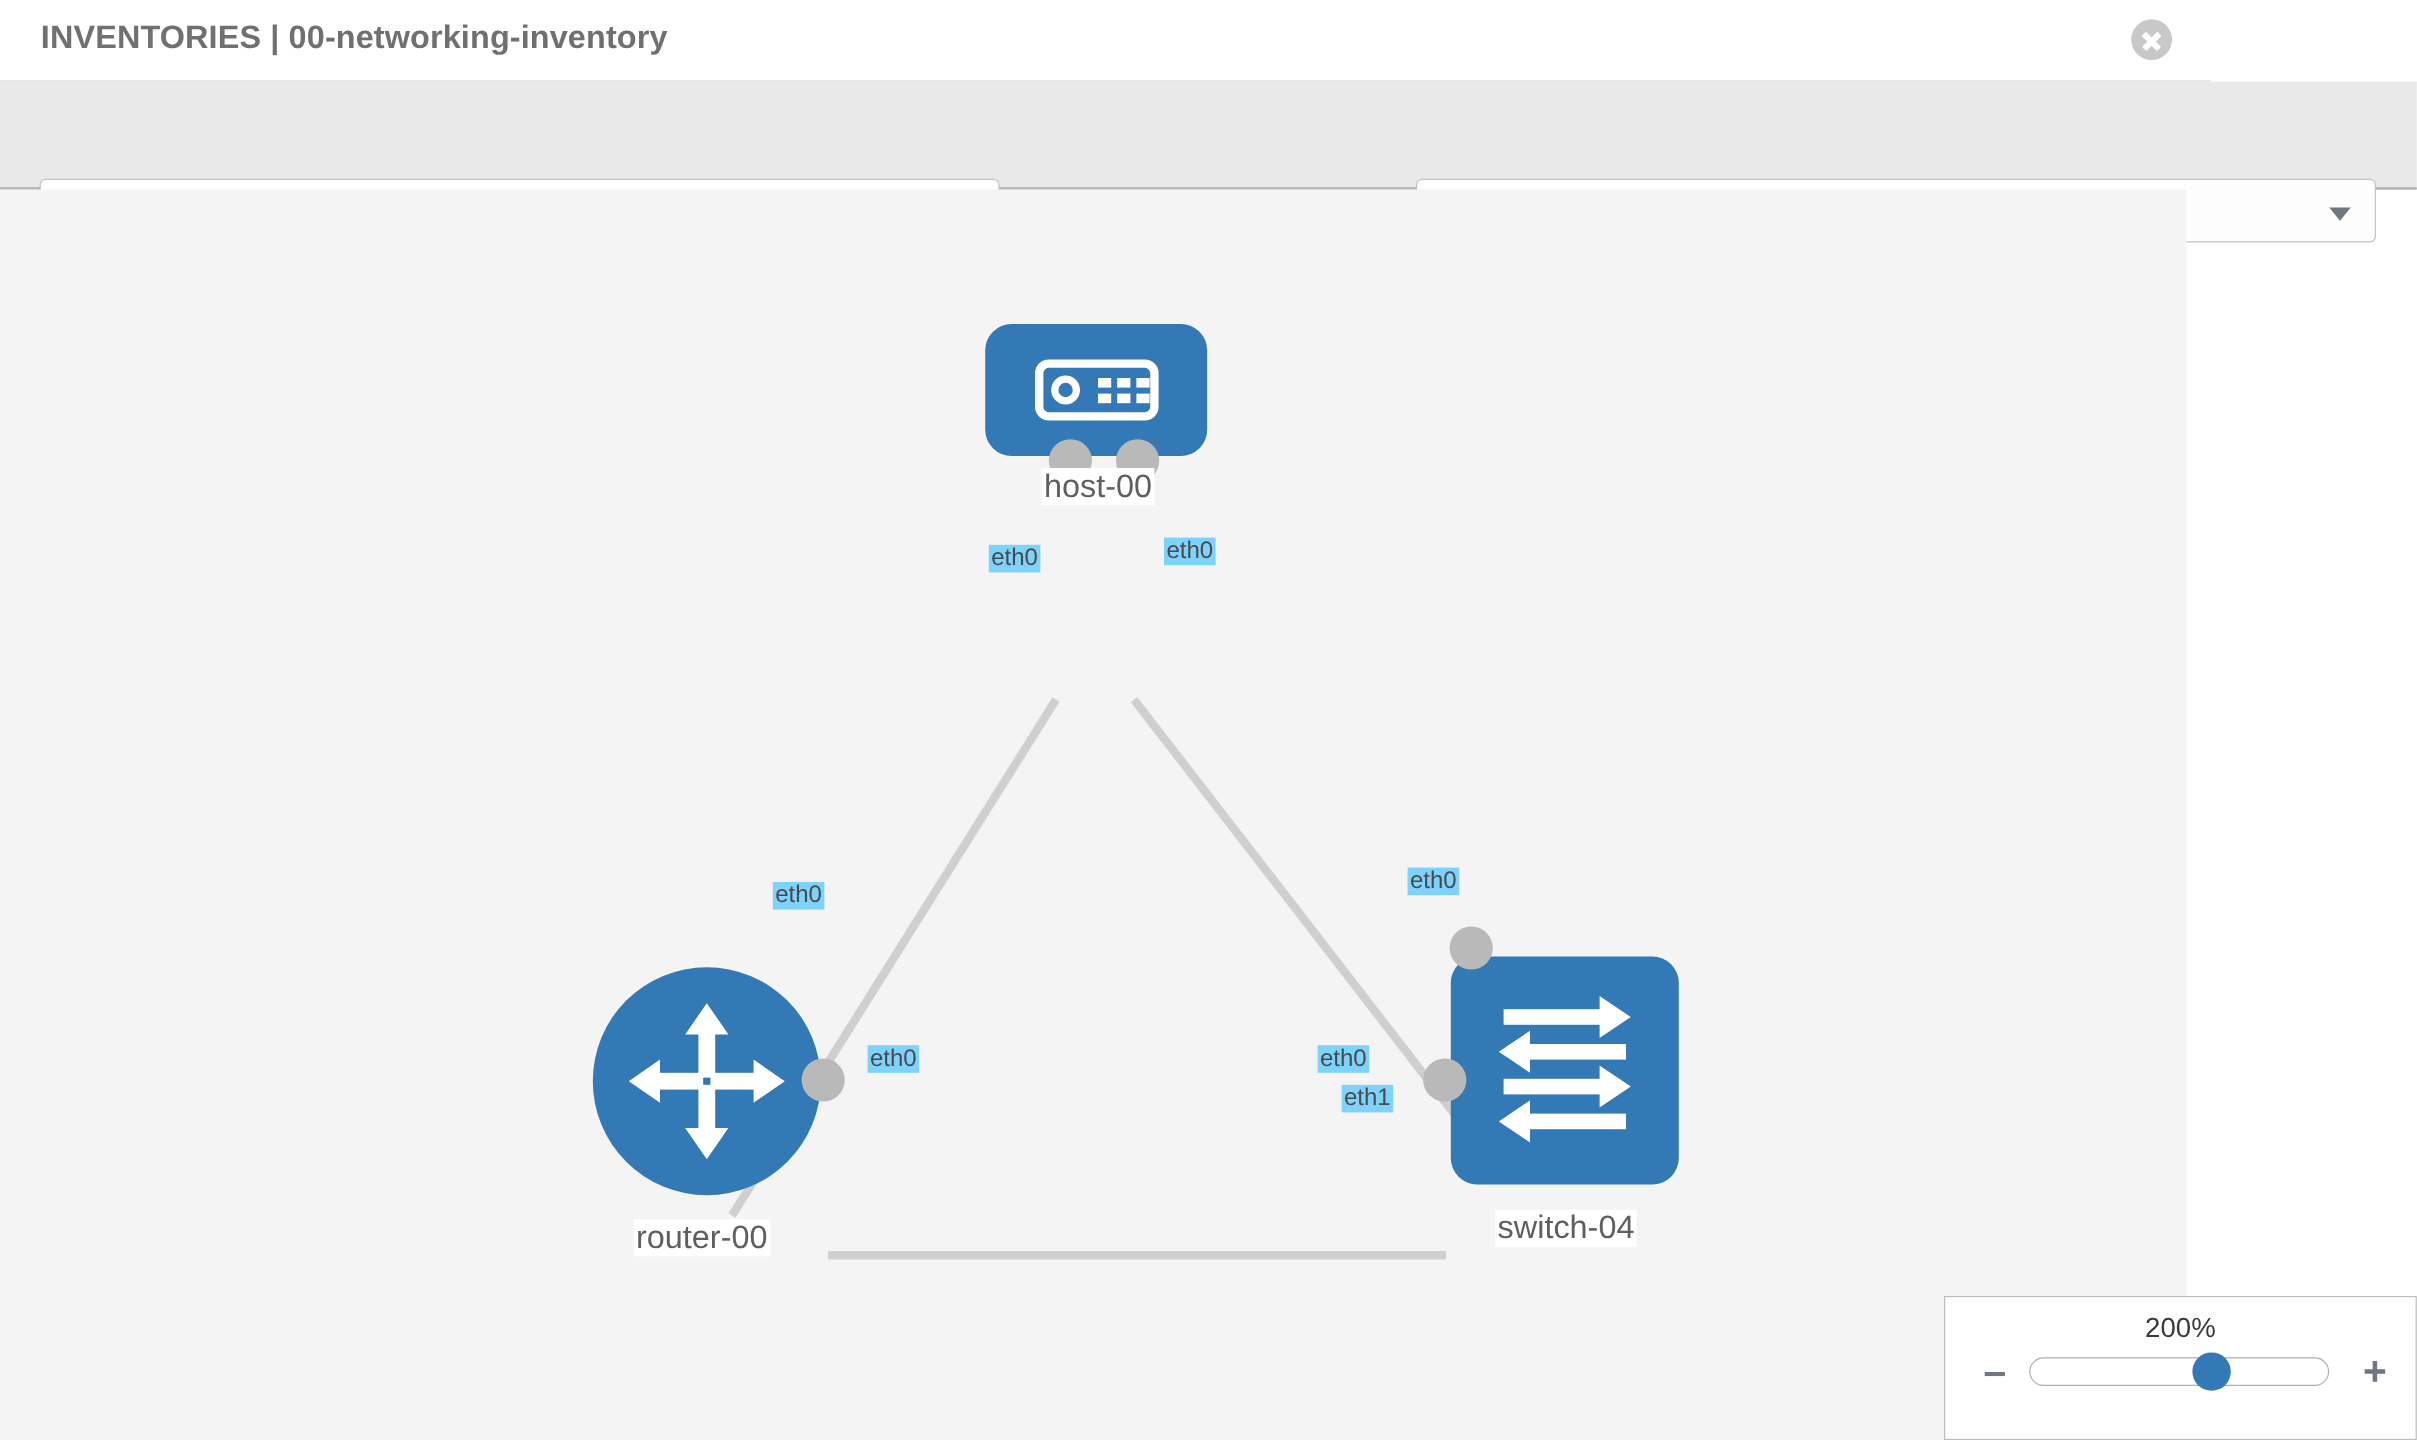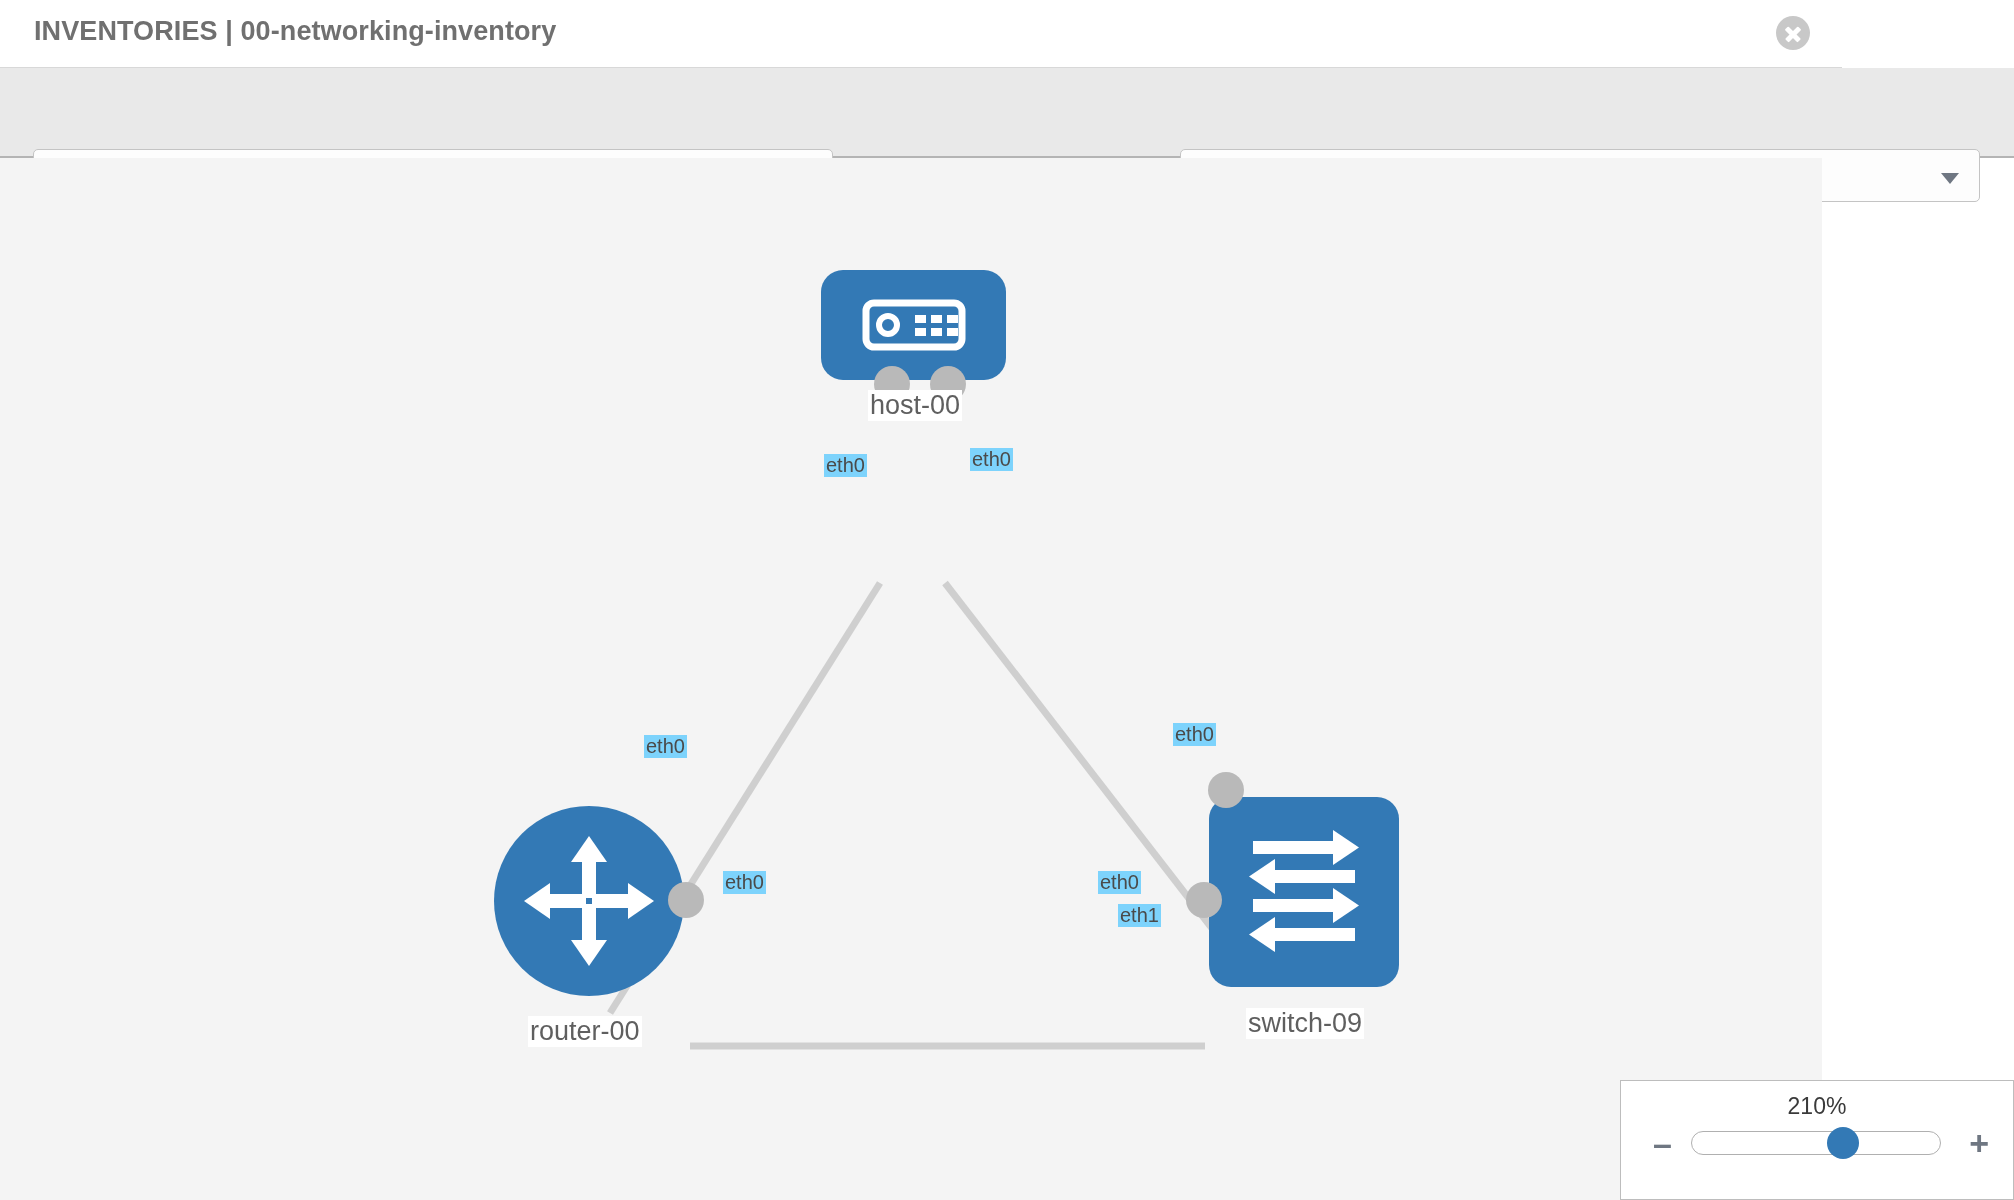--- a/index.html
+++ b/index.html
@@ -290,32 +290,32 @@
         <rect x="44" y="102" width="90" height="13"></rect>
         <polygon points="150,108.5 124,91 124,126"></polygon>
 
         <rect x="56" y="131" width="90" height="13"></rect>
         <polygon points="40,137.5 66,120 66,155"></polygon>
       </g>
     </svg>
   </div>
   <div class="nub" style="left:1208px; top:614px;"></div>
   <div class="nub" style="left:1186px; top:724px;"></div>
-  <div class="node-label" style="left:1246px; top:850px;">switch-09</div>
+  <div class="node-label" style="left:1246px; top:850px;">switch-04</div>
 
   <div class="iface-label" style="left:824px; top:296px;">eth0</div>
   <div class="iface-label" style="left:970px; top:290px;">eth0</div>
   <div class="iface-label" style="left:644px; top:577px;">eth0</div>
   <div class="iface-label" style="left:1173px; top:565px;">eth0</div>
   <div class="iface-label" style="left:723px; top:713px;">eth0</div>
   <div class="iface-label" style="left:1098px; top:713px;">eth0</div>
   <div class="iface-label" style="left:1118px; top:746px;">eth1</div>
 
 </div>
 
 <div class="zoom-panel">
-  <div class="zoom-value">210%</div>
+  <div class="zoom-value">200%</div>
   <div class="zoom-minus">–</div>
   <div class="zoom-track">
     <div class="zoom-thumb" id="zoom-thumb" style="left: 135.16px;"></div>
   </div>
   <div class="zoom-plus">+</div>
 </div>
 
 </body></html>

